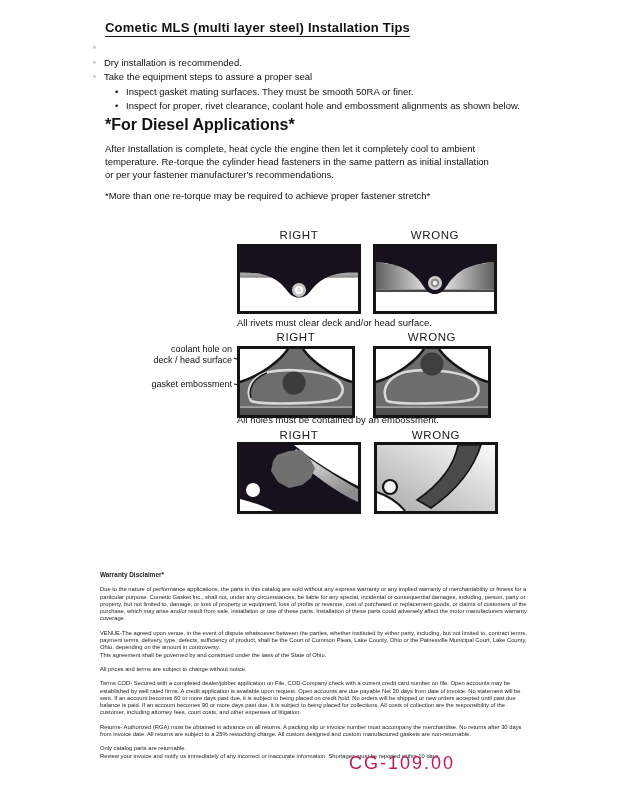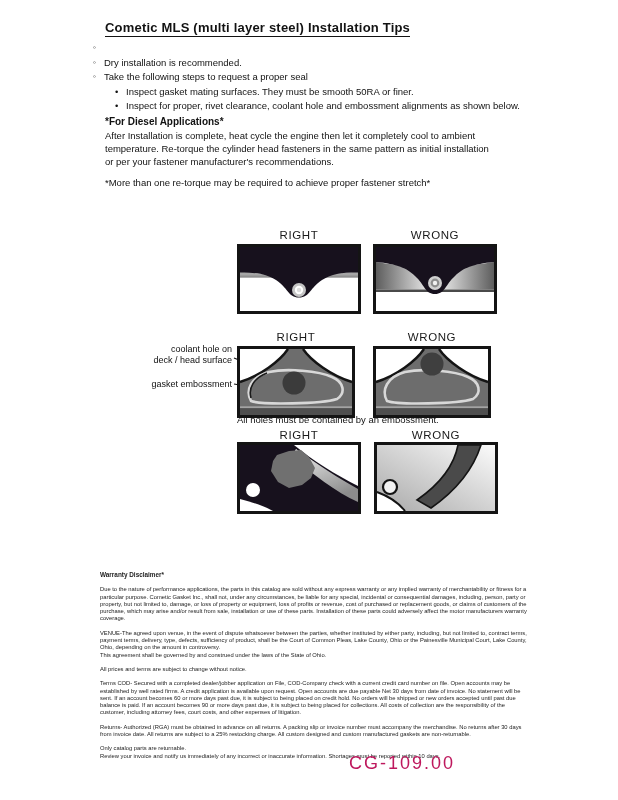--- a/index.html
+++ b/index.html
@@ -15,21 +15,21 @@
     display:inline-block; border-bottom:1.6px solid #121212; padding-bottom:1px;
   }
   
   .tips { position:absolute; left:93px; top:41px; width:490px; font-size:9.5px; line-height:14.5px; }
   .brow { display:flex; }
   .mk { width:11px; flex:0 0 11px; font-size:8px; line-height:14.5px; }
   .brow.sub { padding-left:22px; }
   .brow.sub .mk { font-size:9.5px; }
   
   .diesel { position:absolute; left:105px; top:116px; width:500px; }
-  .diesel h2 { font-size:10px; font-weight:bold; margin-bottom:2px; }
+  .diesel h2 { font-size:16px; font-weight:bold; margin-bottom:8px; }
   .diesel p { font-size:9.5px; line-height:13px; white-space:pre-line; margin-bottom:8px; }
   
   .diag { position:absolute; }
   .dlabels { display:flex; }
   .dlabel { text-align:center; font-size:11.5px; letter-spacing:.6px; color:#1a1a1a; }
   .dpanels { display:flex; }
   .dcap { font-size:9.5px; line-height:11.5px; margin-top:3px; white-space:pre-line; }
   .d1 { left:237px; top:229px; width:262px; }
   .d1 .dlabel { width:124px; } .d1 .dlabel + .dlabel { margin-left:12px; }
   .d1 .dpanels { margin-top:3px; } .d1 svg + svg { margin-left:12px; }
@@ -70,21 +70,21 @@
   <div class="tips">
     <div class="brow">
       <span class="mk">◦</span>
     </div>
     <div class="brow">
       <span class="mk">◦</span>
       <span>Dry installation is recommended.</span>
     </div>
     <div class="brow">
       <span class="mk">◦</span>
-      <span>Take the following steps to request a proper seal</span>
+      <span>Take the equipment steps to assure a proper seal</span>
     </div>
     <div class="brow sub">
       <span class="mk">•</span>
       <span>Inspect gasket mating surfaces.  They must be smooth 50RA or finer.</span>
     </div>
     <div class="brow sub">
       <span class="mk">•</span>
       <span>Inspect for proper, rivet clearance, coolant hole and embossment alignments as shown below.</span>
     </div>
   </div>
@@ -127,20 +127,21 @@
         <rect x="1.5" y="1.5" width="121" height="67" fill="#ffffff" stroke="#141414" stroke-width="3"></rect>
         <polygon points="3,18 30,22 48,32 58,42 58,45.5 3,45.5" fill="url(#d1wl)"></polygon>
         <polygon points="121,18 94,22 76,32 66,42 66,45.5 121,45.5" fill="url(#d1wr)"></polygon>
         <rect x="3" y="45.5" width="118" height="2.5" fill="#4a4a4a"></rect>
         <path d="M3,3 H121 V18 C100,20 90,24 82,32 C72,41 72,50 62,50 C52,50 52,41 42,32 C34,24 24,20 3,18 Z" fill="#17111d"></path>
         <circle cx="62" cy="39" r="7" fill="#d0d0d0"></circle>
         <circle cx="62" cy="39" r="4.4" fill="#8e8e8e"></circle>
         <circle cx="62" cy="39" r="2.2" fill="#f0f0f0"></circle>
       </svg>
     </div>
+    <div class="dcap">All rivets must clear deck and/or head surface.</div>
   </div>
 
   <div class="diag d2">
     <div class="sidelabel sl1">coolant hole on
 deck / head surface</div>
     <div class="sidelabel sl2">gasket embossment</div>
     <svg class="leaders" width="382" height="105" viewBox="0 0 382 105">
       <line x1="116" y1="27" x2="178" y2="52" stroke="#141414" stroke-width="1.2"></line>
       <line x1="116" y1="53" x2="150" y2="59" stroke="#141414" stroke-width="1.2"></line>
     </svg>

